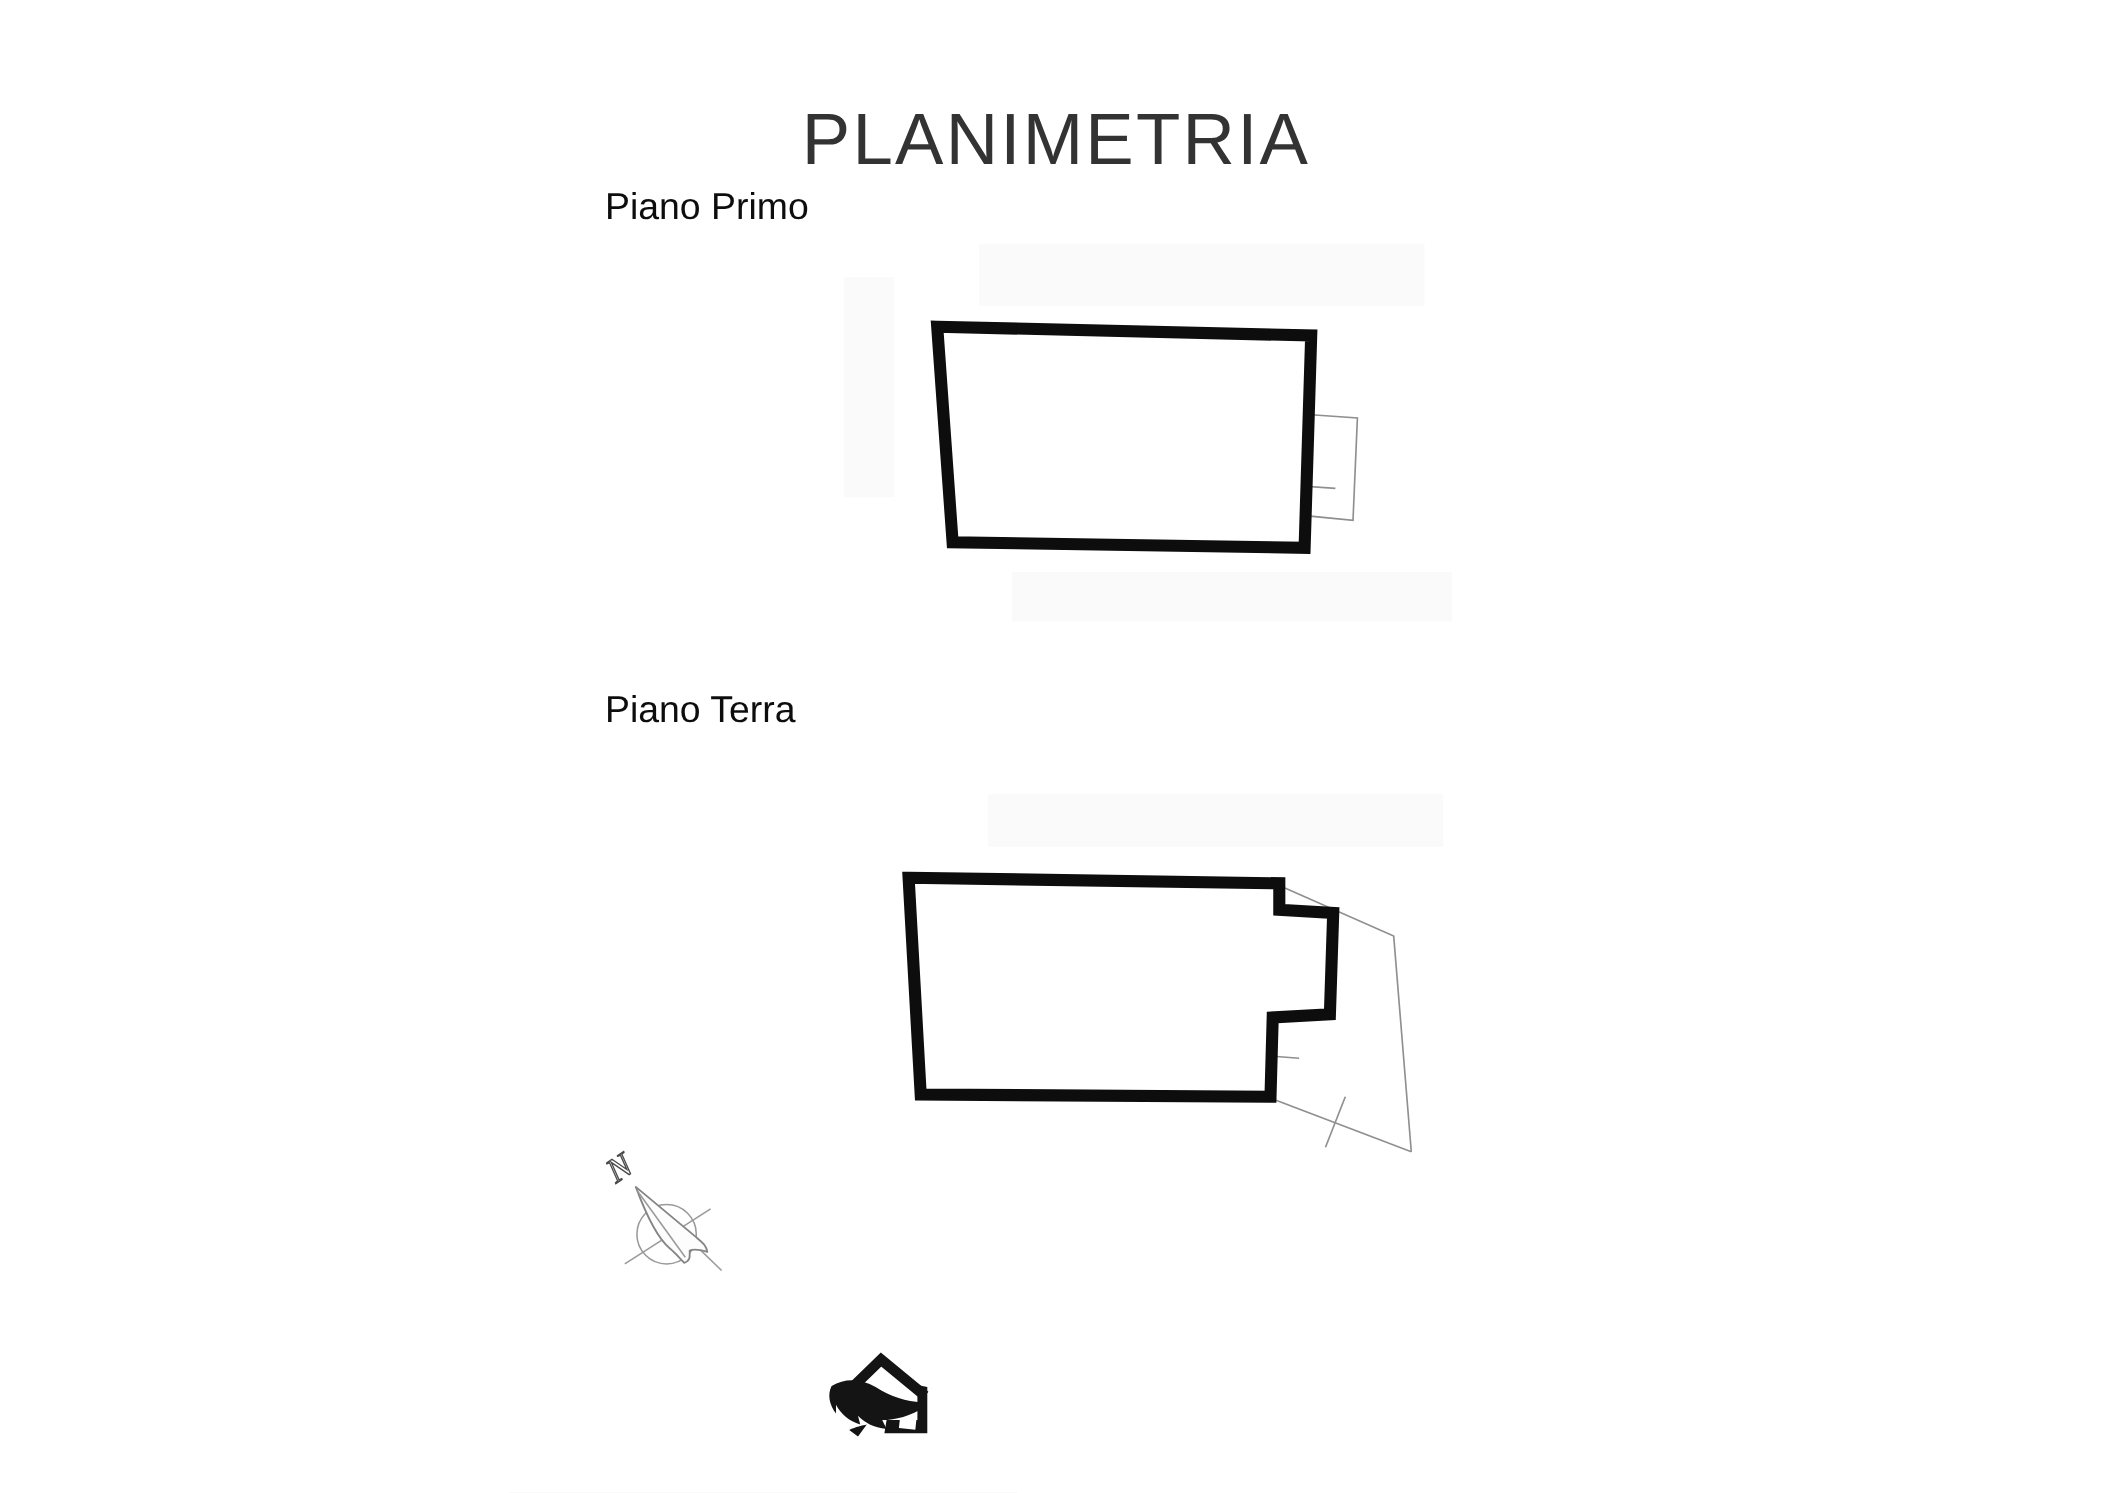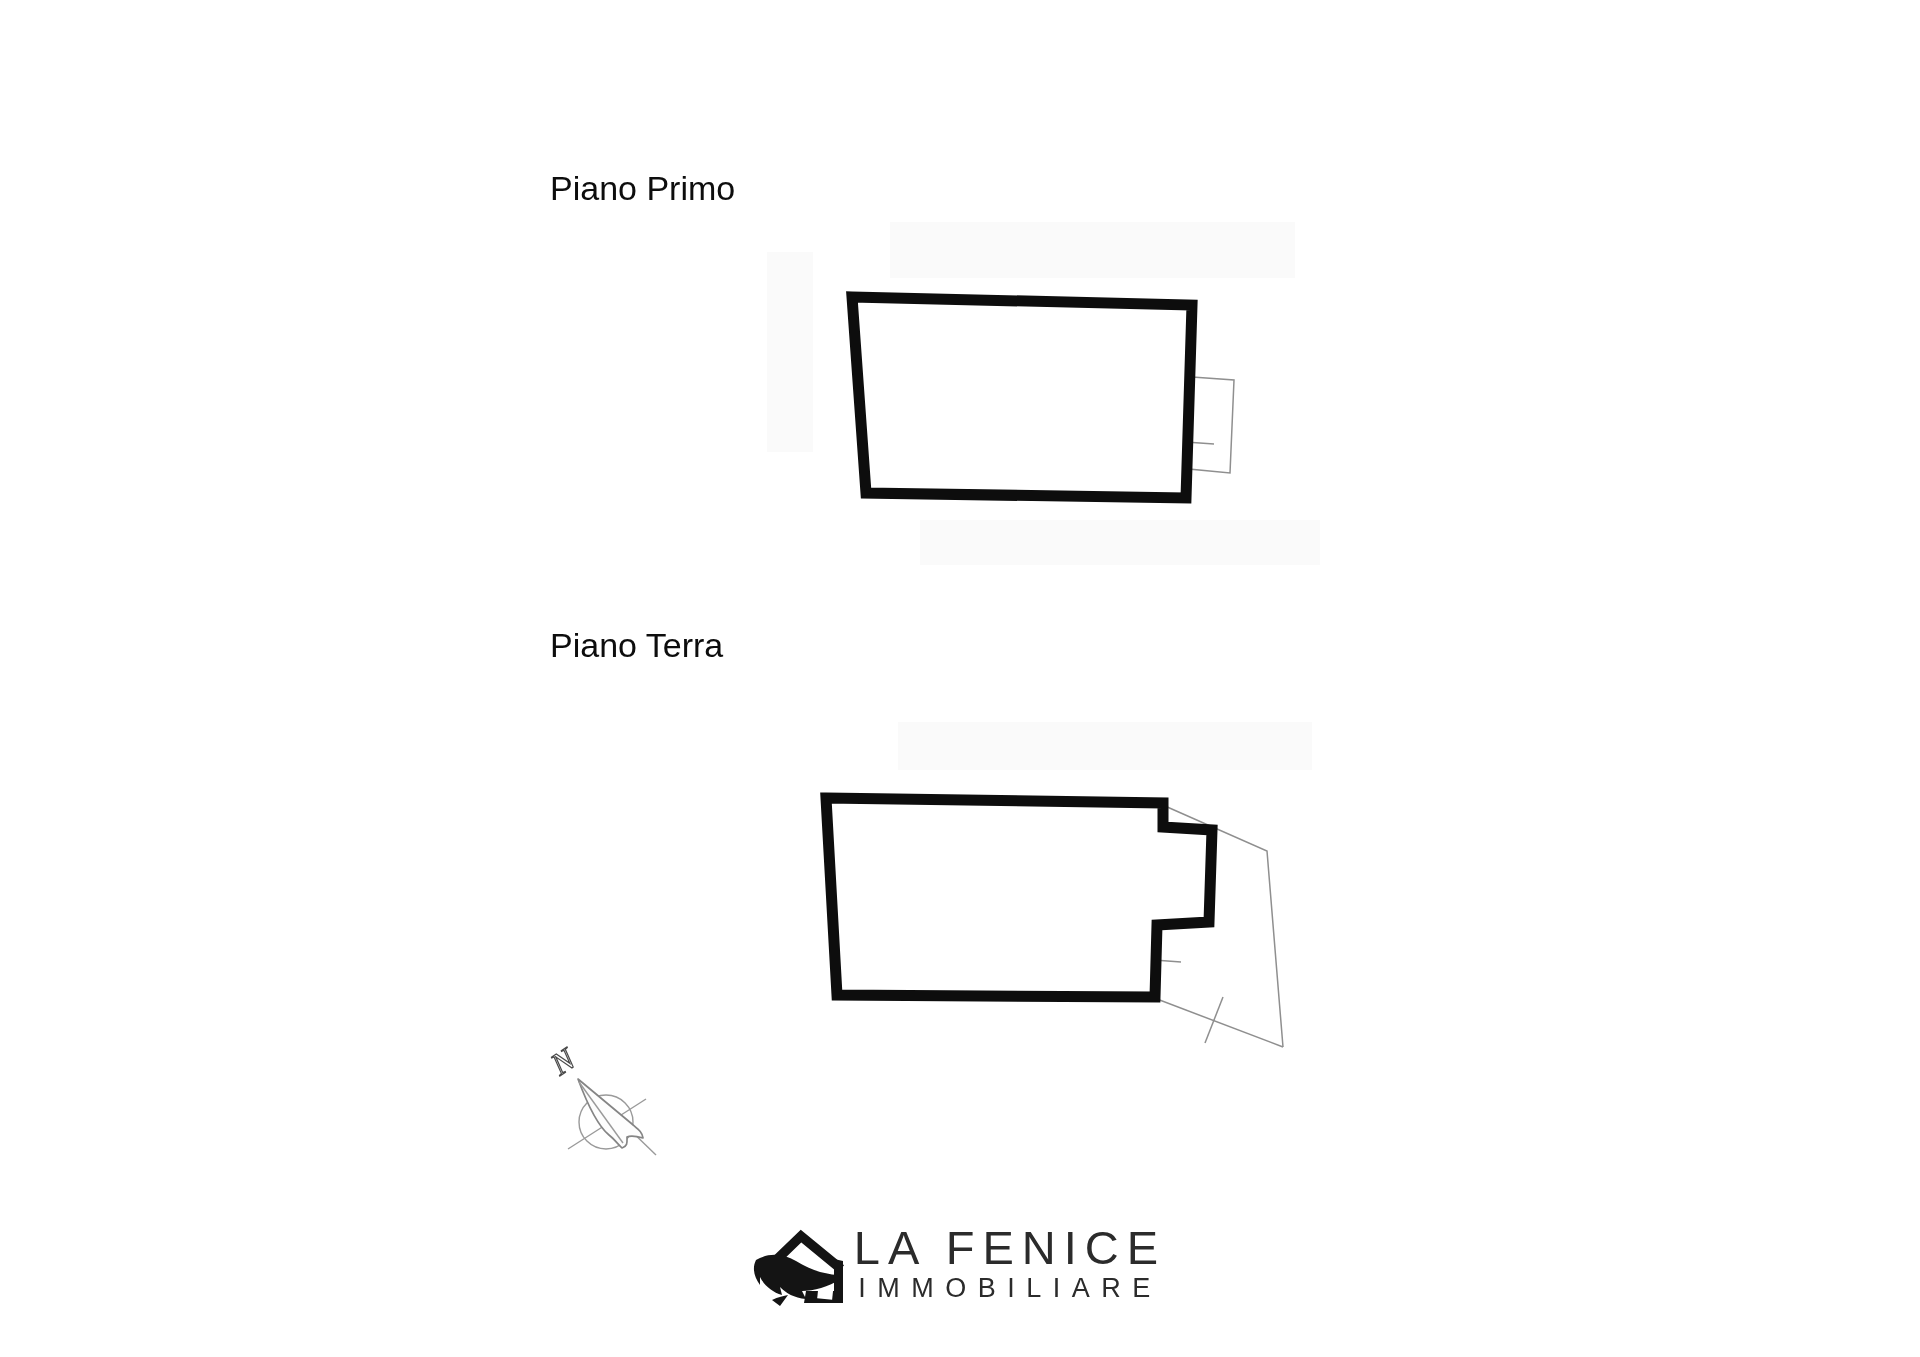--- a/index.html
+++ b/index.html
@@ -53,20 +53,21 @@
   .logo-subtitle{
     font-size:27px;font-weight:300;letter-spacing:11.5px;line-height:27px;
     white-space:nowrap;
   }
 </style>
 </head>
 <body>
 
 <div class="page">
 
+  <h1 class="page-title">PLANIMETRIA</h1>
 
   <div class="floor-label primo">Piano Primo</div>
   <div class="floor-label terra">Piano Terra</div>
 
   <svg class="plan-svg" viewBox="0 0 1920 1357">
 
     <g>
       <rect class="artifact" x="890" y="222" width="405" height="56"></rect>
       <rect class="artifact" x="767" y="252" width="46" height="200"></rect>
       <rect class="artifact" x="920" y="520" width="400" height="45"></rect>
@@ -98,18 +99,14 @@
 
     <g transform="translate(748,1226)">
       <path class="logo-roof" d="M20,42 L53,10 L93,43"></path>
       <path class="logo-dark" d="M86,33 L95,35 L95,77 L56,77 L58,65 L86,65 Z"></path>
       <rect x="70" y="58" width="15" height="15" fill="#ffffff" transform="rotate(6 77 65)"></rect>
       <path class="logo-dark" d="M8,34 C20,27 34,27 48,35 C62,44 76,48 90,49 L93,53 C80,61 66,65 54,65 L58,73 C46,72 38,67 32,61 L34,69 C24,66 16,59 12,51 L12,59 C6,51 4,42 8,34 Z"></path>
       <path class="logo-dark" d="M24,74 C30,71 36,70 40,69 L32,80 Z"></path>
     </g>
   </svg>
 
-  <div class="logo-block">
-    <div class="logo-name">LA FENICE</div>
-    <div class="logo-subtitle">IMMOBILIARE</div>
-  </div>
 
 </div>
 
 </body></html>

